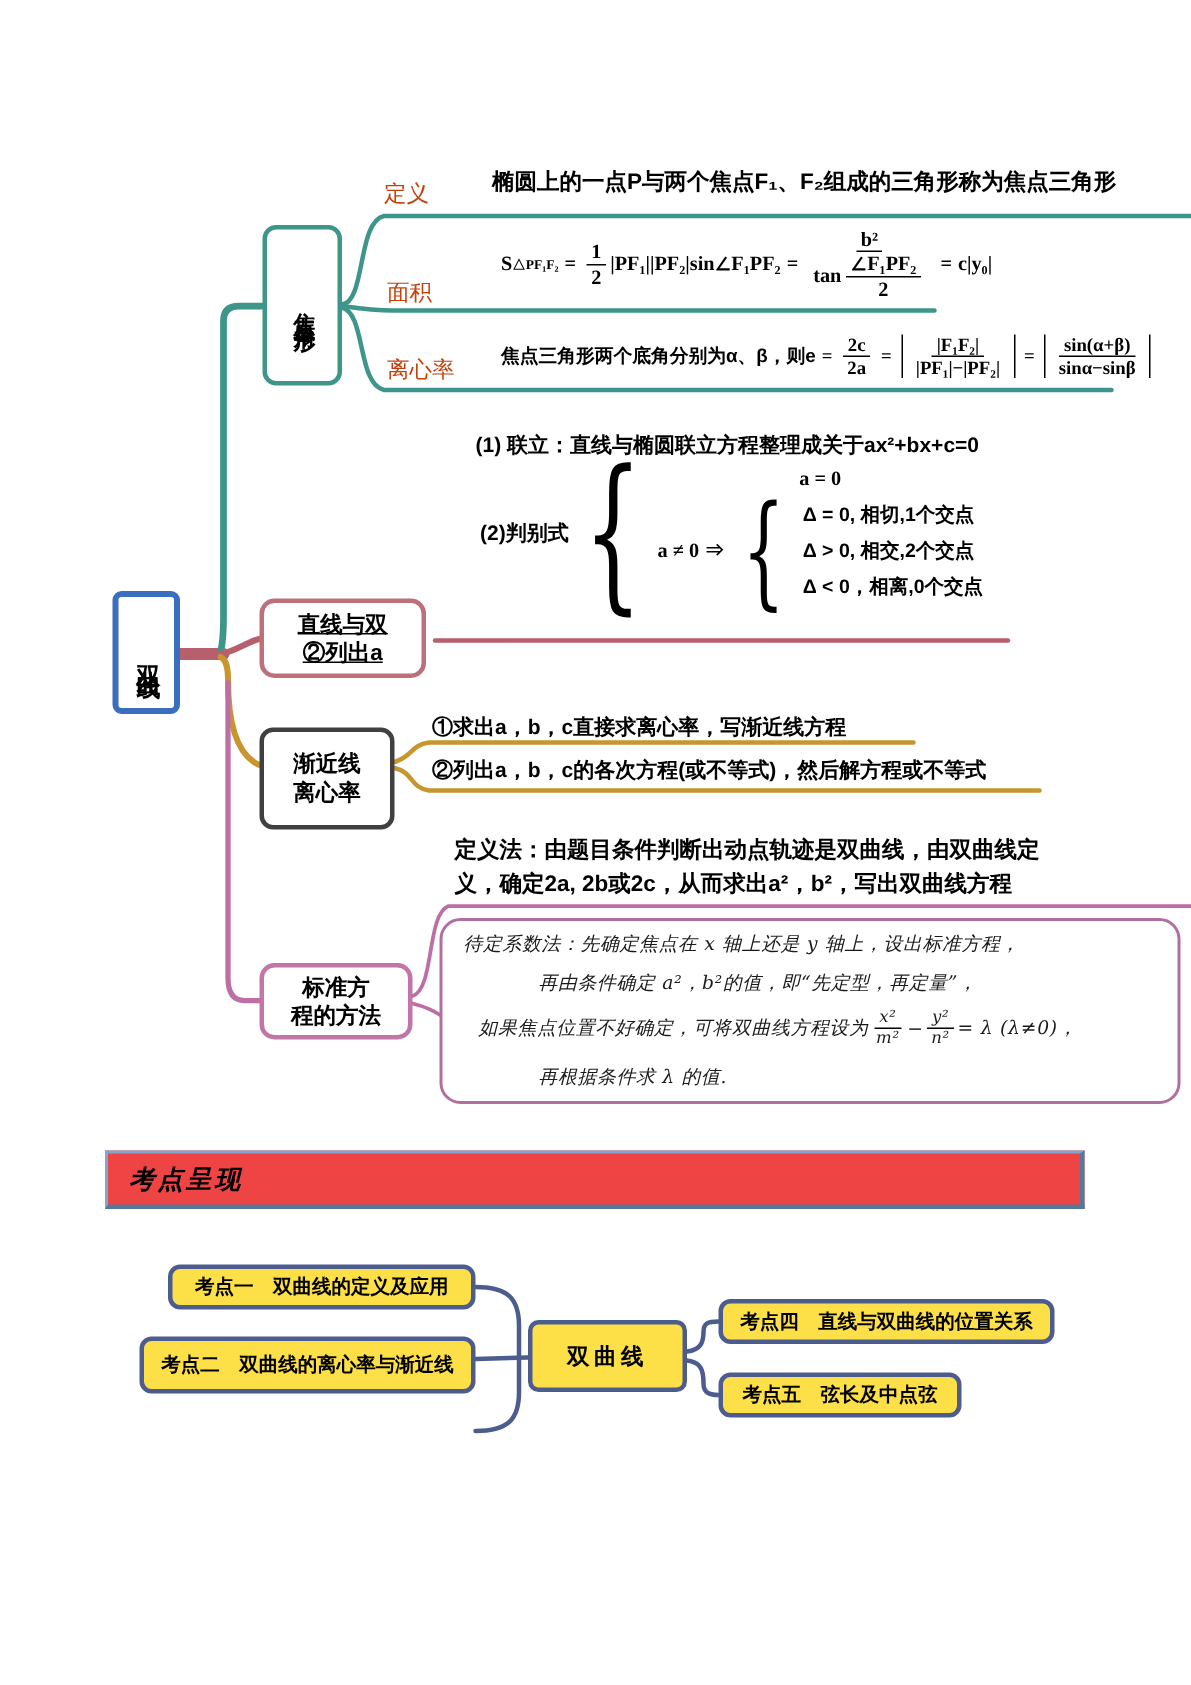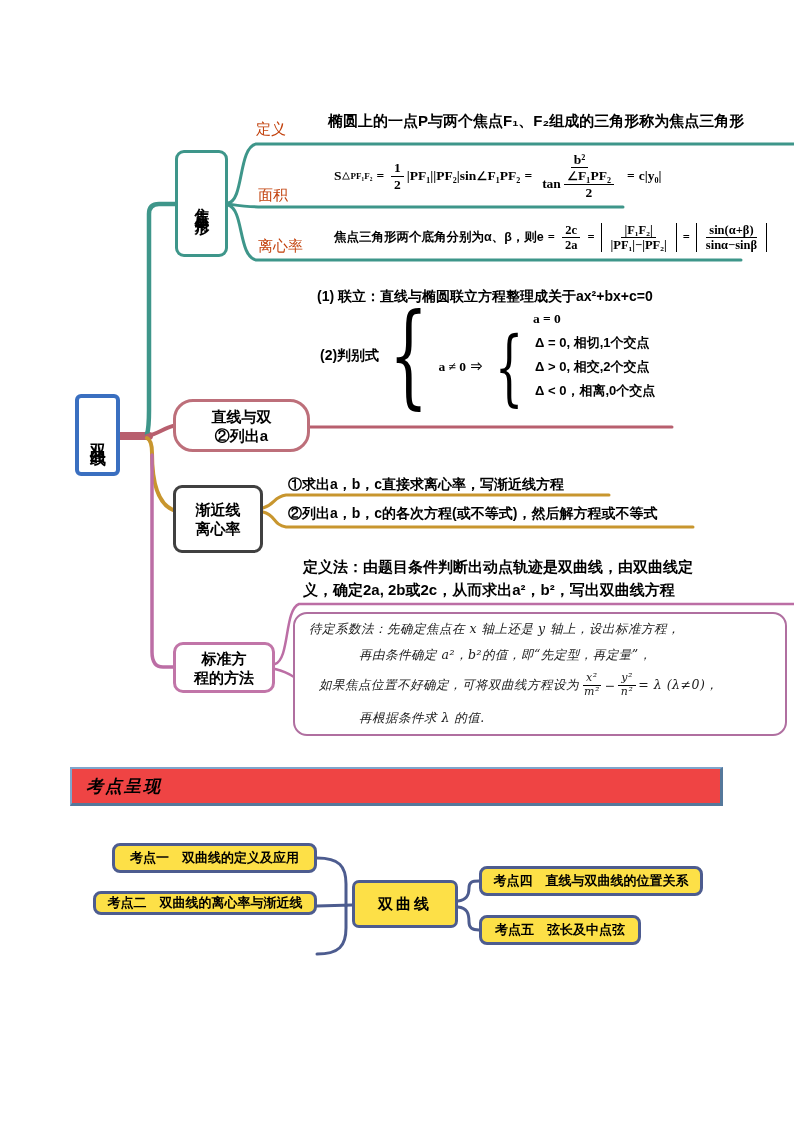--- a/index.html
+++ b/index.html
@@ -8,22 +8,22 @@
   .wires{position:absolute;left:0;top:0;width:794px;height:1123px;}
 
   
   .node{position:absolute;background:#fff;display:flex;align-items:center;justify-content:center;
         text-align:center;font-weight:bold;box-sizing:border-box;}
   .vtext{writing-mode:vertical-rl;text-orientation:upright;letter-spacing:3px;}
   .node-root{left:75px;top:394px;width:45px;height:82px;border:4px solid #3A6FC0;border-radius:6px;
              font-size:16px;z-index:3;}
   .node-focal{left:175px;top:150px;width:53px;height:107px;border:3px solid #3E968A;border-radius:9px;
               font-size:15px;z-index:3;}
-  .node-linepos{left:173px;top:399px;width:137px;height:53px;border:3px solid #BD6F7A;border-radius:20px;
-                font-size:15px;line-height:19px;z-index:3;}
+  .node-linepos{left:173px;top:399px;width:111px;height:53px;border:3px solid #BD6F7A;border-radius:10px;
+                font-size:15px;line-height:19px;z-index:3;text-decoration:underline;}
   .node-asym{left:173px;top:485px;width:90px;height:68px;border:3px solid #404040;border-radius:9px;
              font-size:15px;line-height:19px;z-index:3;}
   .node-std{left:173px;top:642px;width:102px;height:51px;border:3px solid #C175A8;border-radius:10px;
             font-size:15px;line-height:19px;z-index:3;}
   .node .ln{display:block;}
 
   
   .t{position:absolute;white-space:nowrap;}
   .sub-label{font-size:15px;color:#c2410c;}
   .b14{font-size:14px;font-weight:bold;}
@@ -236,21 +236,21 @@
     <div class="hand" style="left:64px;top:96px;">再根据条件求 λ 的值.</div>
   </div>
 
   <div class="banner">
     <span class="banner-title">考点呈现</span>
   </div>
 
   <div class="kbox" style="left:112px;top:843px;width:205px;height:30px;">
     <span>考点一　双曲线的定义及应用</span>
   </div>
-  <div class="kbox" style="left:93px;top:891px;width:224px;height:24px;">
+  <div class="kbox" style="left:93px;top:891px;width:224px;height:38px;">
     <span>考点二　双曲线的离心率与渐近线</span>
   </div>
   <div class="kbox kcenter" style="left:352px;top:880px;width:106px;height:48px;">
     <span>双曲线</span>
   </div>
   <div class="kbox" style="left:479px;top:866px;width:224px;height:30px;">
     <span>考点四　直线与双曲线的位置关系</span>
   </div>
   <div class="kbox" style="left:479px;top:915px;width:162px;height:30px;">
     <span>考点五　弦长及中点弦</span>

